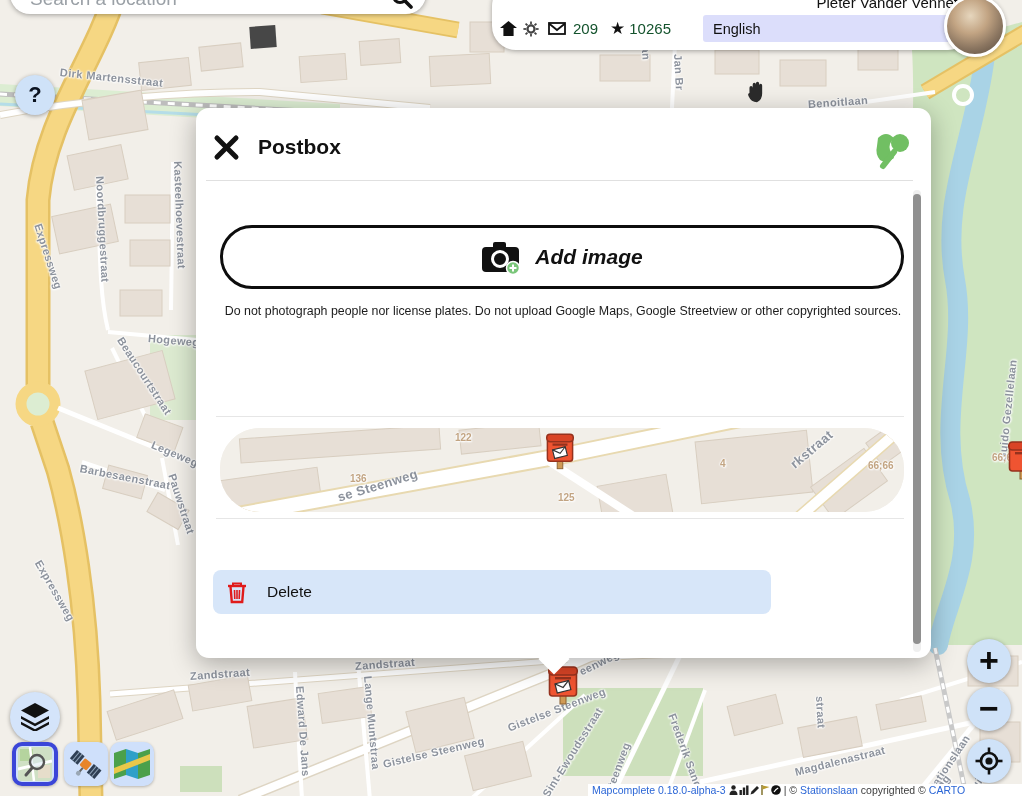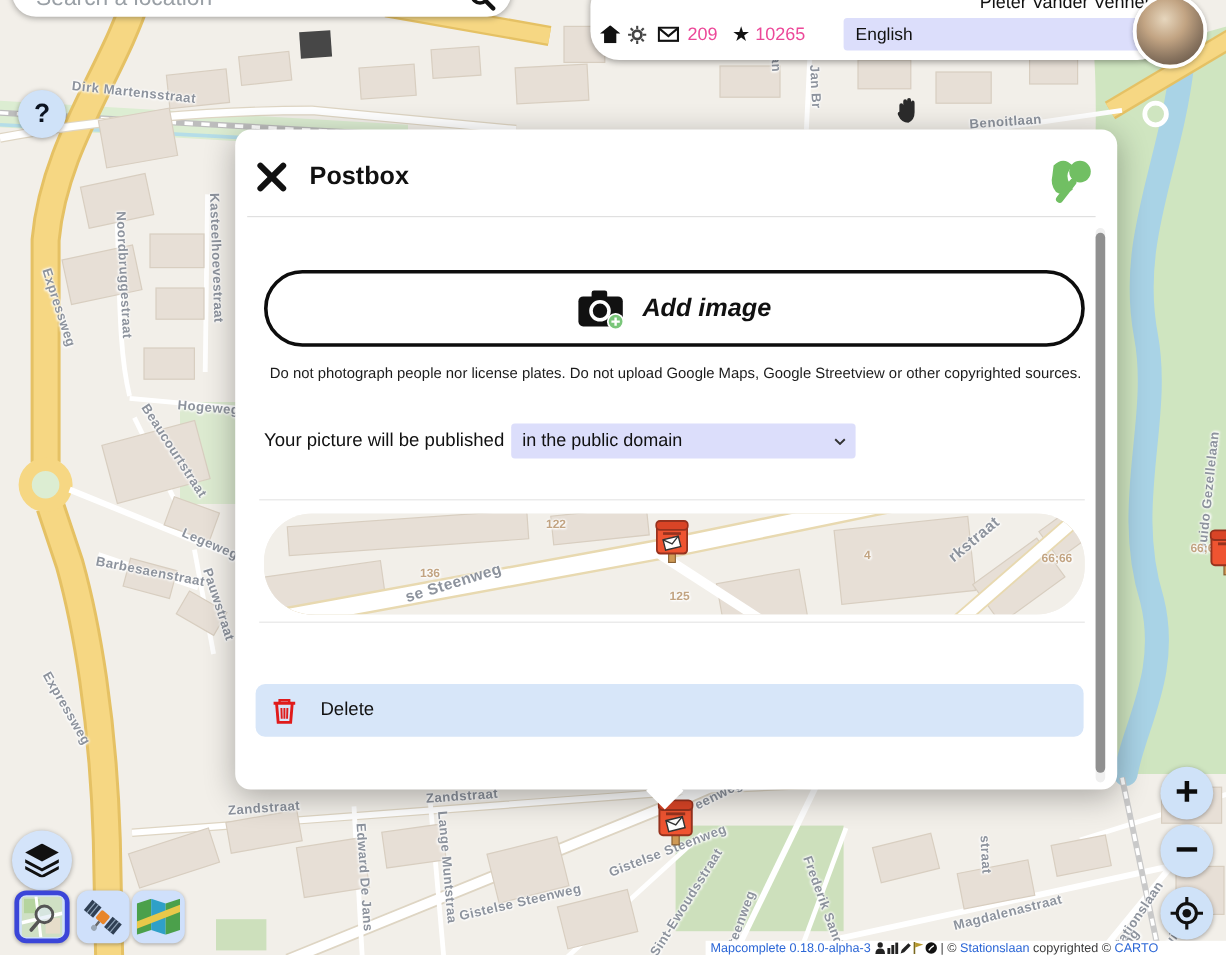--- a/index.html
+++ b/index.html
@@ -12,21 +12,21 @@
     text-shadow:0 0 2px #fff,0 0 2px #fff,0 0 3px #fff,1px 1px 2px #fff;z-index:2;}
   .housenum{color:#c2a482;font-size:10px;font-weight:600;letter-spacing:0;}
   
   .pill{position:absolute;background:#fff;border-radius:20px;box-shadow:0 1px 5px rgba(0,0,0,.35);z-index:20;}
   #search-pill{left:10px;top:-26px;width:386px;height:40px;display:flex;align-items:center;padding:0 12px 0 18px;}
   #search-input{flex:1;border:none;outline:none;background:transparent;font-size:19px;color:#333;
      font-family:"Liberation Sans",sans-serif;padding-top:10px;}
   #search-input::placeholder{color:#9aa0a6;}
   #user-pill{left:492px;top:-18px;width:480px;height:68px;border-radius:24px;display:flex;align-items:flex-end;padding:0;}
   .user-row{position:absolute;left:8px;bottom:8px;display:flex;align-items:center;gap:4px;}
-  .count-txt{font-size:15px;color:#ec4899;}
+  .count-txt{font-size:15px;color:#14532d;}
   #username{position:absolute;right:64px;top:-6px;font-size:15px;color:#111;z-index:21;white-space:nowrap;}
   #avatar{position:absolute;left:944px;top:-5px;width:62px;height:62px;border-radius:50%;z-index:22;
      border:3px solid #fff;box-shadow:0 1px 4px rgba(0,0,0,.3);box-sizing:border-box;
      background:radial-gradient(circle at 42% 32%,#e6d6bd 0%,#c2a483 35%,#8a7560 65%,#53463a 100%);}
   .langselect{display:flex;align-items:center;justify-content:space-between;background:#dcdefb;border-radius:3px;
      width:252px;height:27px;padding:0 8px 0 10px;font-size:14.5px;color:#111;cursor:pointer;}
   
   #help-btn{left:15px;top:75px;width:40px;height:40px;border-radius:50%;background:#cfe2f8;z-index:20;
      display:flex;align-items:center;justify-content:center;font-size:22px;font-weight:700;color:#0b1320;
      box-shadow:0 1px 4px rgba(0,0,0,.35);}
@@ -38,21 +38,21 @@
   #dlg-divider{left:10px;top:72px;width:707px;height:1px;background:#e0e0e0;}
   #add-image-btn{left:24px;top:117px;width:684px;height:64px;border:3.5px solid #0d0d0d;border-radius:34px;
      background:#fff;display:flex;align-items:center;justify-content:center;gap:14px;box-sizing:border-box;cursor:pointer;font-style:italic;}
   #add-image-label{font-size:21px;font-weight:700;color:#111;}
   #disclaimer{left:28px;top:190px;width:678px;text-align:center;font-size:12.4px;color:#1c1c1c;line-height:27px;}
   #license-row{left:24px;top:245px;display:flex;align-items:center;font-size:15.5px;color:#111;}
   #license-select{margin-left:6px;width:270px;height:29px;background:#dcdefb;border-radius:3px;display:flex;
      align-items:center;justify-content:space-between;padding:0 8px 0 9px;font-size:15px;color:#111;cursor:pointer;}
   .dlg-sep{left:20px;width:688px;height:1px;background:#e6e6e6;}
   #minimap{left:24px;top:320px;width:684px;height:84px;border-radius:40px;background:#f2efe9;overflow:hidden;}
-  #delete-btn{left:17px;top:462px;width:690px;height:44px;background:#d7e6f9;border-radius:8px;display:flex;
+  #delete-btn{left:17px;top:462px;width:558px;height:44px;background:#d7e6f9;border-radius:8px;display:flex;
      align-items:center;gap:20px;padding-left:14px;box-sizing:border-box;cursor:pointer;}
   #delete-label{font-size:15.5px;color:#111;}
   #dlg-scroll{left:717px;top:82px;width:8px;height:462px;background:#efefef;border-radius:4px;}
   #dlg-thumb{left:0;top:4px;width:8px;height:450px;background:#909090;border-radius:4px;}
   
   .circle-ctl{position:absolute;border-radius:50%;background:#cfe2f8;box-shadow:0 1px 4px rgba(0,0,0,.35);
      display:flex;align-items:center;justify-content:center;z-index:20;cursor:pointer;}
   .zoomglyph{font-size:34px;font-weight:900;color:#0d0d0d;line-height:1;margin-top:-3px;}
   #layers-btn{left:10px;top:692px;width:50px;height:50px;background:#d4e4fa;}
   .stylebtn{position:absolute;width:44px;height:44px;border-radius:10px;background:#cfe0fb;z-index:20;
@@ -288,29 +288,20 @@
         <circle cx="19" cy="19" r="7.5" fill="none" stroke="#fff" stroke-width="3"></circle>
         <circle cx="32" cy="28" r="6.5" fill="#7ac67a" stroke="#fff" stroke-width="1.5"></circle>
         <line x1="32" y1="24.5" x2="32" y2="31.5" stroke="#fff" stroke-width="2"></line>
         <line x1="28.5" y1="28" x2="35.5" y2="28" stroke="#fff" stroke-width="2"></line>
       </svg>
       <span id="add-image-label">Add image</span>
     </div>
 
     <div class="abs" id="disclaimer">Do not photograph people nor license plates. Do not upload Google Maps, Google Streetview or other copyrighted sources.</div>
 
-    <div class="abs" id="license-row">
-      <span>Your picture will be published</span>
-      <div id="license-select">
-        <span>in the public domain</span>
-        <svg width="10" height="6" viewBox="0 0 10 6">
-          <polyline points="1,1 5,5 9,1" fill="none" stroke="#333" stroke-width="1.6"></polyline>
-        </svg>
-      </div>
-    </div>
 
     <div class="abs dlg-sep" style="top:308px"></div>
 
     <div class="abs" id="minimap">
       <svg width="684" height="84" viewBox="0 0 684 84">
         <rect width="684" height="84" fill="#f2efe9"></rect>
         <g fill="#e7dfd6" stroke="#d8cec0" stroke-width="1">
           <rect x="20" y="4" width="200" height="24" transform="rotate(-4 120 16)"></rect>
           <rect x="240" y="-2" width="80" height="24" transform="rotate(-6 280 10)"></rect>
           <rect x="0" y="46" width="100" height="36" transform="rotate(-8 50 64)"></rect>

